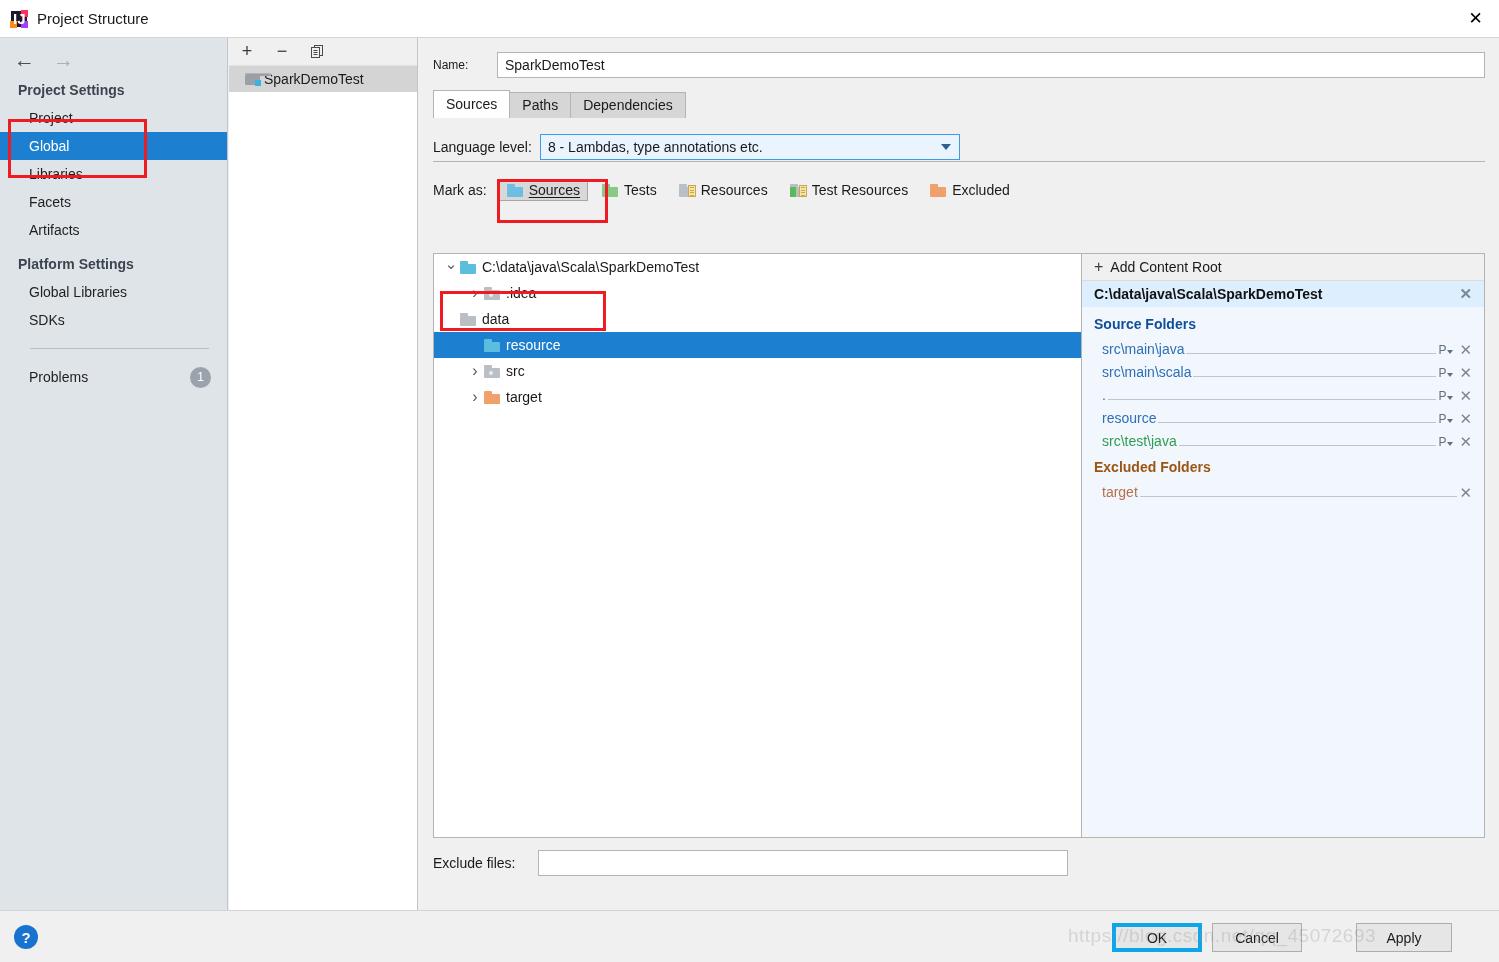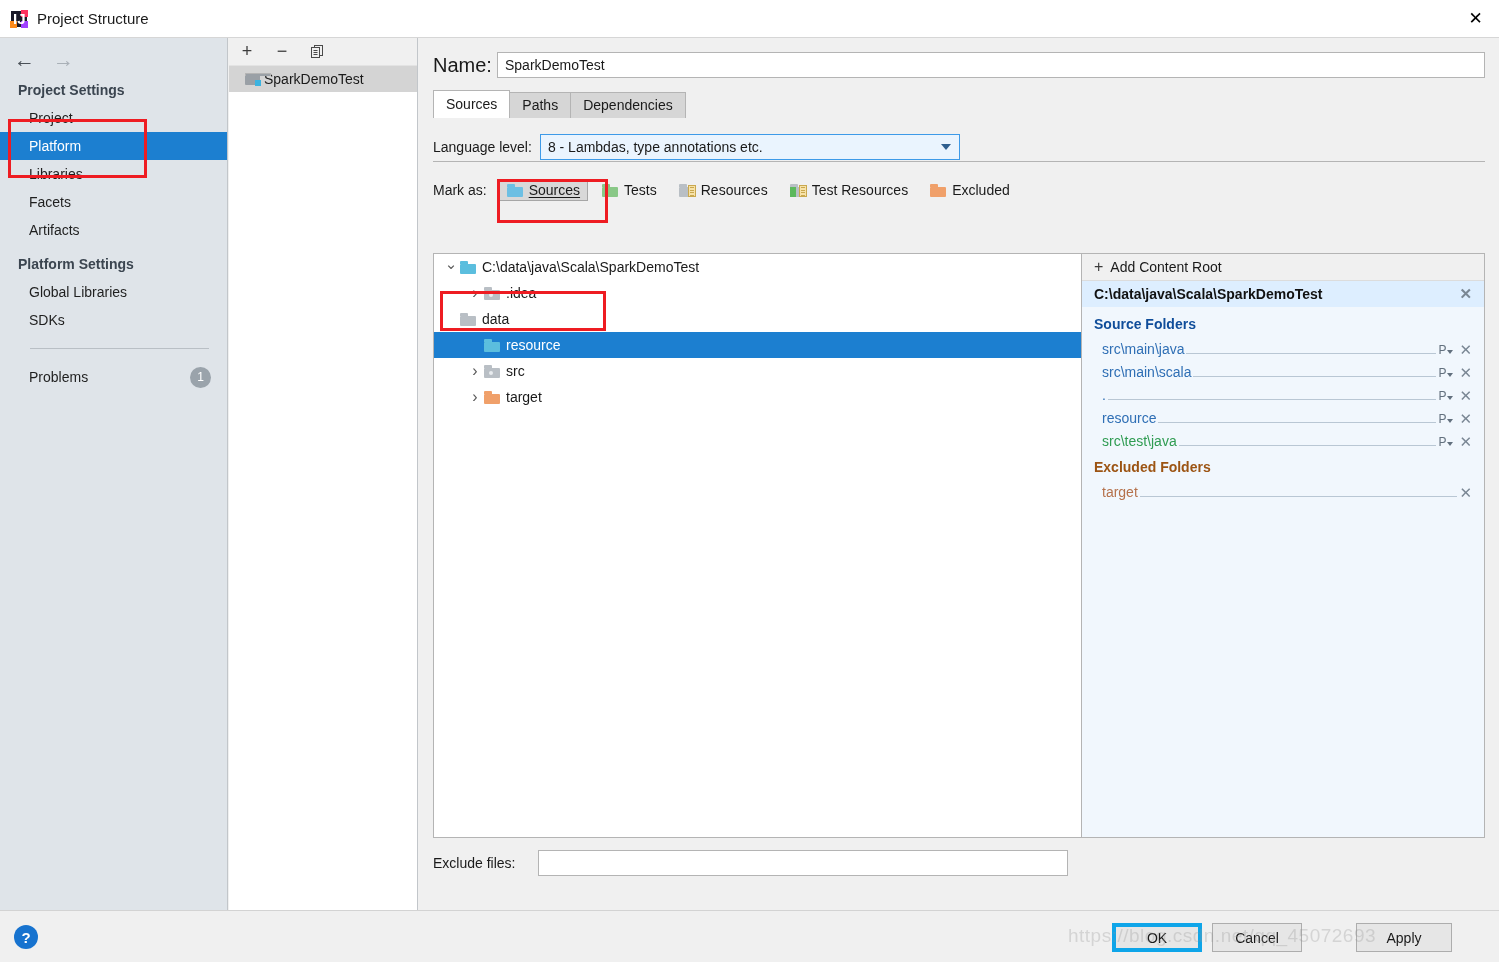--- a/index.html
+++ b/index.html
@@ -106,21 +106,21 @@
 
   
   #content {
     position: absolute; left: 419px; top: 0; right: 0; height: 872px;
     background: #f0f0f0;
   }
 
   #name-row {
     display: flex; align-items: center; padding: 14px 14px 0 14px;
   }
-  #name-label { width: 64px; font-size: 20px; color: #1a1a1a; }
+  #name-label { width: 64px; font-size: 12px; color: #1a1a1a; }
   #name-input {
     flex: 1; height: 26px; background: #fff;
     border: 1px solid #b4b4b4; padding: 0 7px; font-size: 14px;
     font-family: "Liberation Sans", sans-serif; color: #1a1a1a;
   }
 
   
   #tabs-row {
     margin: 12px 0 0 14px; height: 28px;
     display: flex; align-items: flex-end; position: relative;
@@ -295,21 +295,21 @@
 <div id="main">
 
   <div id="sidebar">
     <div id="nav-arrows">
       <span class="nav-arrow back">←</span>
       <span class="nav-arrow fwd">→</span>
     </div>
 
     <div class="sb-group-title">Project Settings</div>
     <div class="sb-item">Project</div>
-    <div class="sb-item selected">Platform</div>
+    <div class="sb-item selected">Global</div>
     <div class="sb-item">Libraries</div>
     <div class="sb-item">Facets</div>
     <div class="sb-item">Artifacts</div>
 
     <div class="sb-group-title">Platform Settings</div>
     <div class="sb-item">Global Libraries</div>
     <div class="sb-item">SDKs</div>
 
     <div id="sb-divider"></div>
     <div id="sb-problems">

